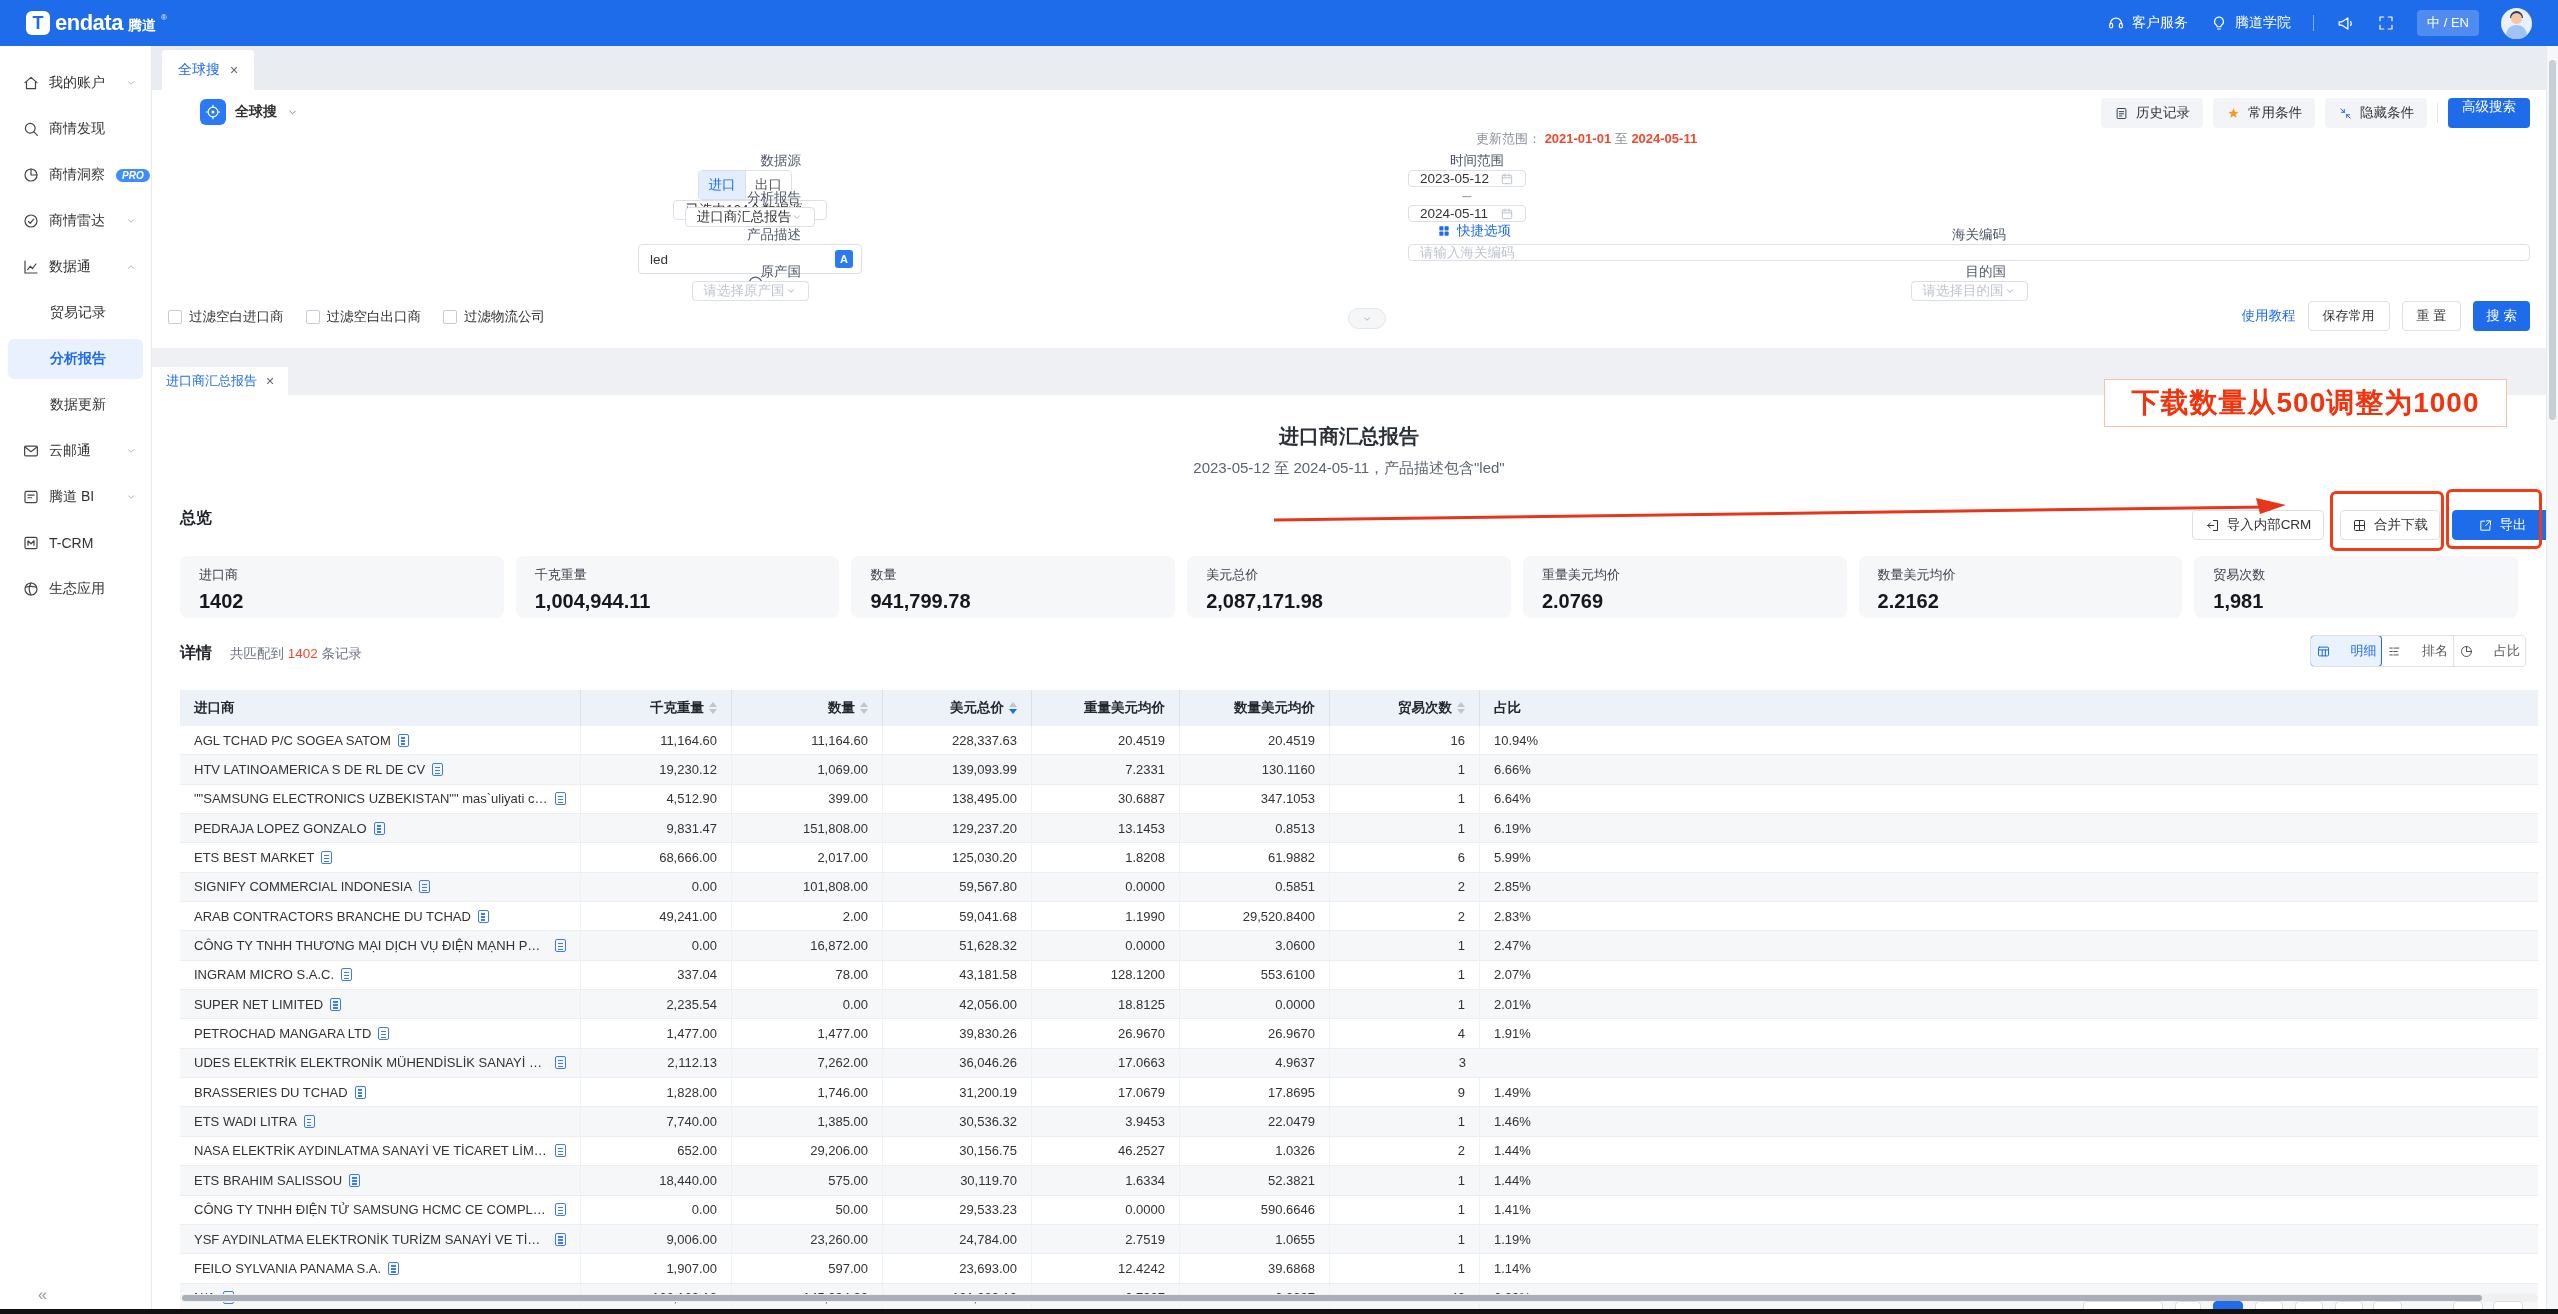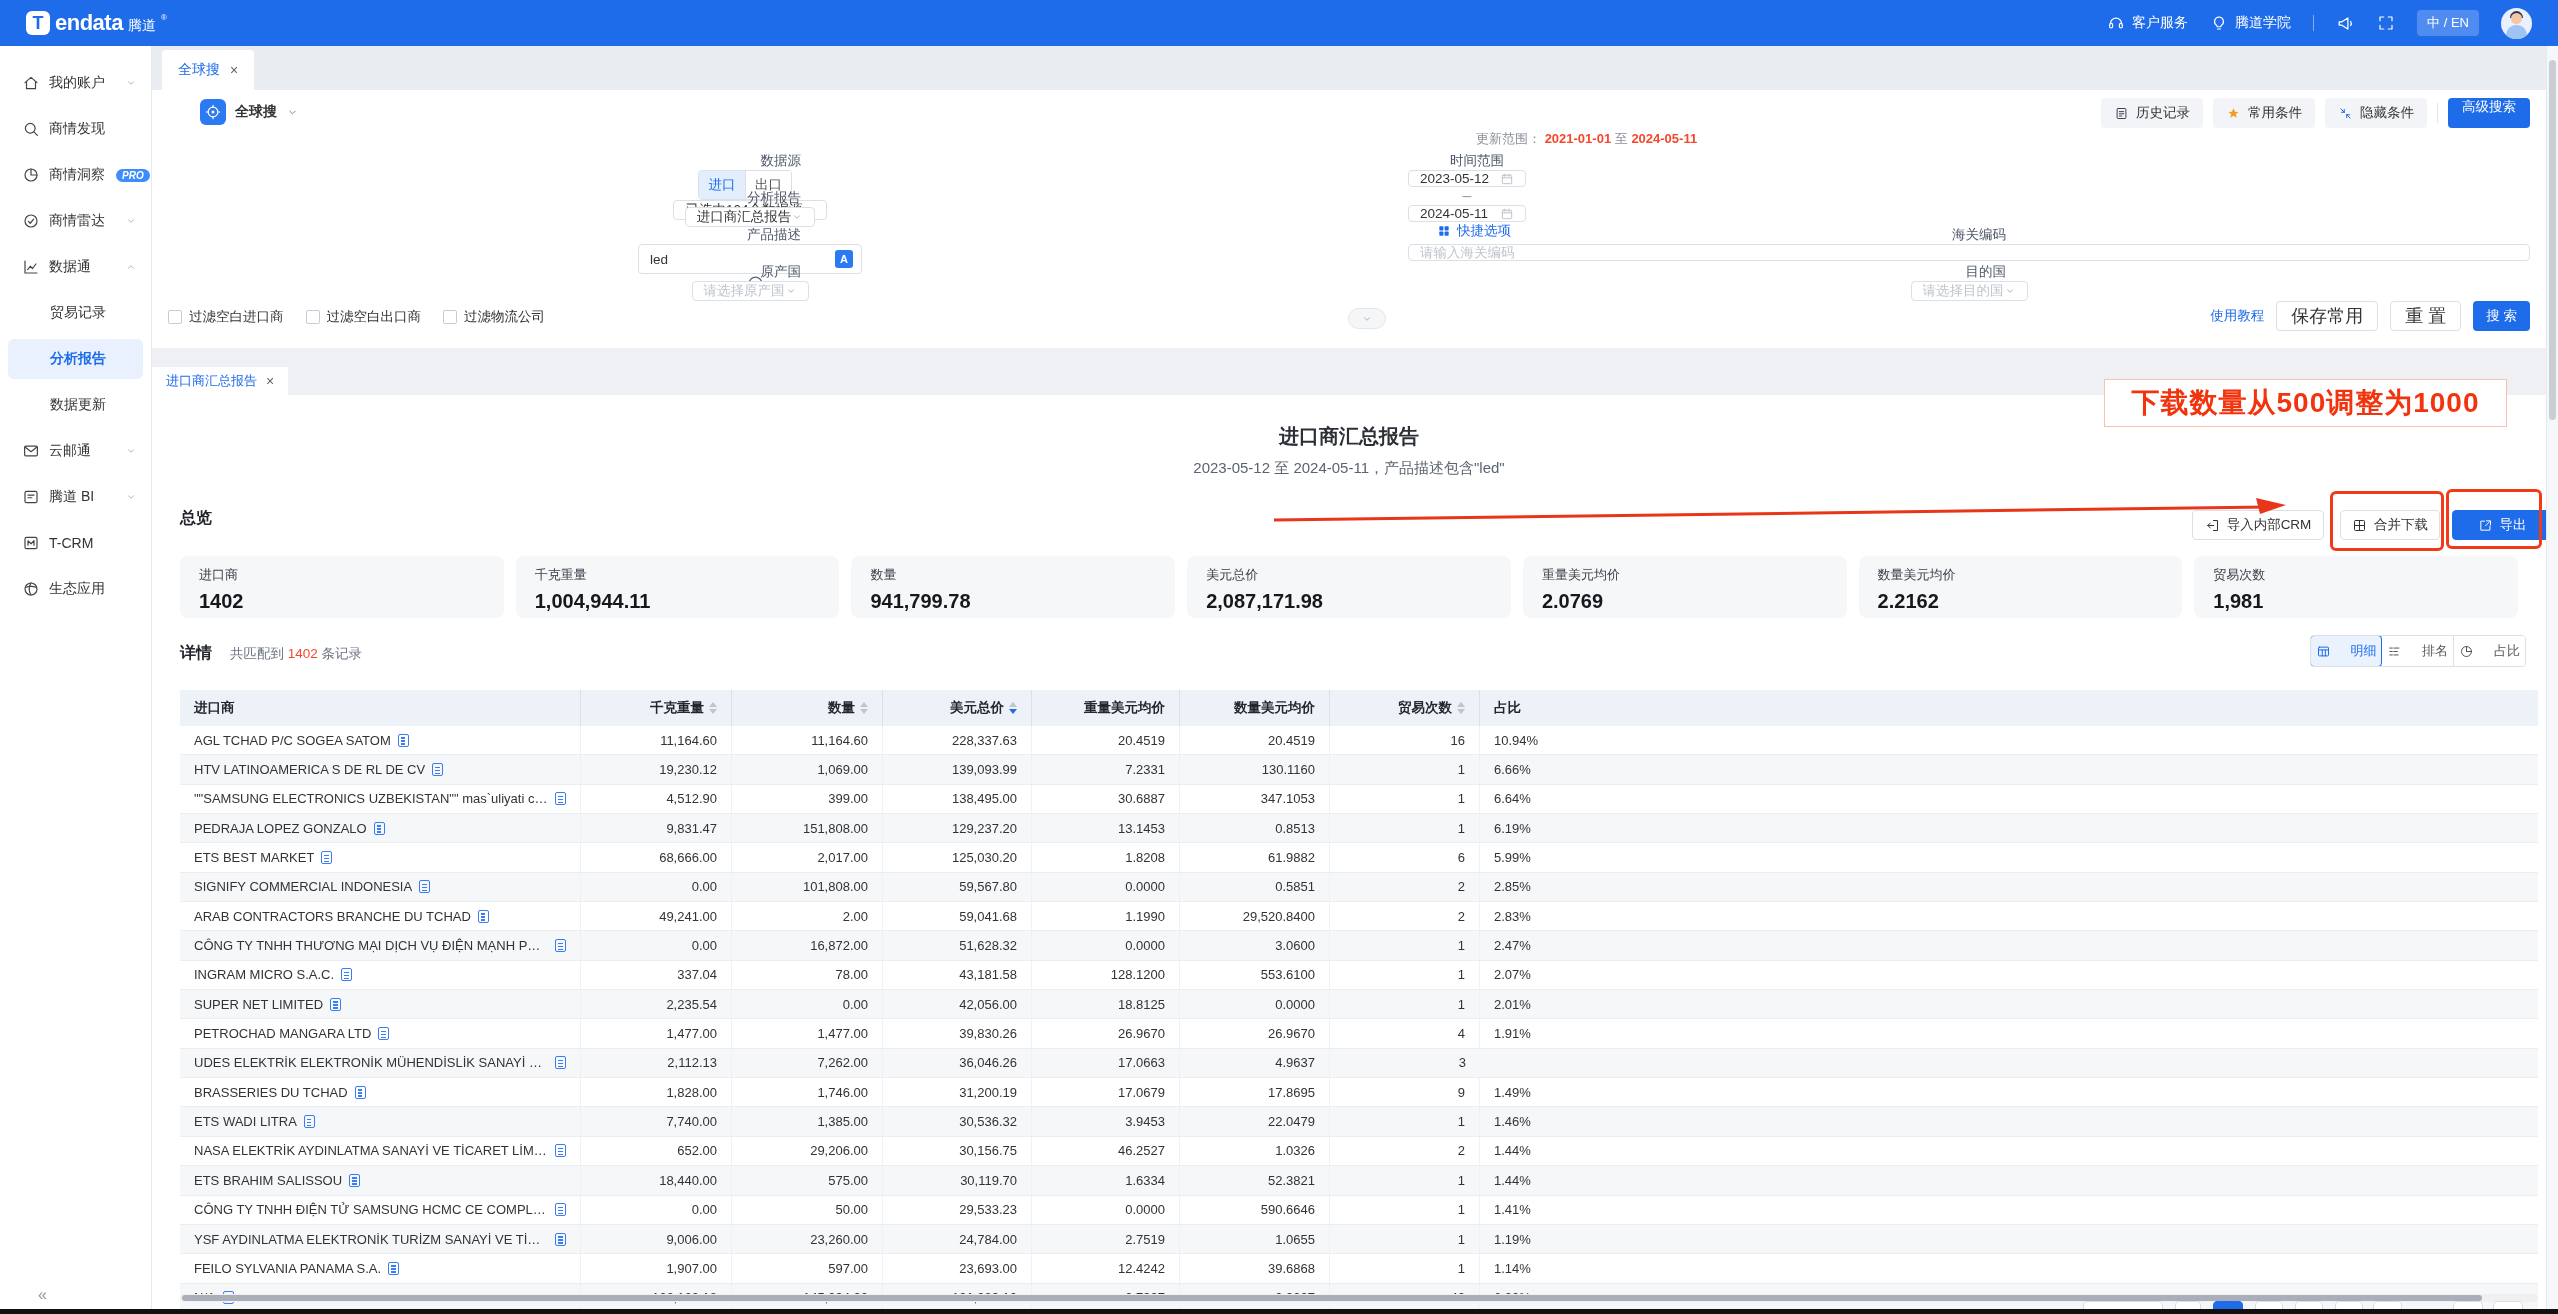--- a/index.html
+++ b/index.html
@@ -6,21 +6,21 @@
   body { background:#d8dadf; font-family:"Liberation Sans","DejaVu Sans",sans-serif; }
   .app { position:relative; width:2558px; height:1314px; background:#eef0f4; overflow:hidden; }
 
   
   .topbar { position:absolute; left:0; top:0; width:2558px; height:46px; background:#1f6ceb;
             display:flex; align-items:center; justify-content:space-between; padding:0 26px; z-index:10; }
   .logo { display:flex; align-items:flex-start; gap:5px; color:#fff; }
   .logo .tbox { width:24px; height:24px; background:#fff; color:#1f6ceb; border-radius:6px;
                 font-weight:800; font-size:18px; display:flex; align-items:center; justify-content:center; }
   .logo .word { font-size:22px; font-weight:800; letter-spacing:-0.5px; line-height:24px; }
-  .logo .cn { font-size:14px; font-weight:400; margin-top:6px; }
+  .logo .cn { font-size:14px; font-weight:700; margin-top:6px; }
   .logo .reg { font-size:8px; margin-top:2px; }
   .top-right { display:flex; align-items:center; gap:22px; color:#fff; font-size:14px; }
   .top-item { display:flex; align-items:center; gap:7px; cursor:pointer; }
   .top-item .ic { width:18px; height:18px; }
   .top-divider { width:1px; height:16px; background:rgba(255,255,255,.45); }
   .lang-chip { background:rgba(255,255,255,.22); border-radius:4px; padding:4px 10px; font-size:13px; cursor:pointer; }
   .avatar { width:31px; height:31px; border-radius:50%; background:#eaf1fd; position:relative; overflow:hidden; }
   .avatar .head { position:absolute; left:10px; top:5px; width:11px; height:11px; border-radius:50%; background:#f3c6a5; }
   .avatar .hair { position:absolute; left:9px; top:3px; width:13px; height:7px; border-radius:7px 7px 0 0; background:#2d3a4d; }
   .avatar .body { position:absolute; left:5px; top:17px; width:21px; height:14px; border-radius:10px 10px 0 0; background:#9fc3f2; }
@@ -94,21 +94,21 @@
   .cb-row { position:absolute; left:16px; top:218px; display:flex; align-items:center; gap:22px; }
   .cb { display:flex; align-items:center; gap:7px; font-size:13.5px; color:#333; cursor:pointer; }
   .cb .box { width:14px; height:14px; border:1px solid #c6cbd4; border-radius:2px; background:#fff; }
   .collapse-pill { position:absolute; left:1196px; top:218px; width:38px; height:21px; background:#f5f6f8;
                    border:1px solid #e3e6eb; border-radius:11px; display:flex; align-items:center;
                    justify-content:center; color:#9aa0a8; cursor:pointer; }
   .collapse-pill .ic { width:12px; height:12px; }
   .panel-actions { position:absolute; right:16px; top:211px; display:flex; align-items:center; gap:12px; }
   .link-blue { color:#1f6ceb; font-size:13.5px; cursor:pointer; }
   .btn-outline { height:30px; border:1px solid #dcdfe6; border-radius:4px; background:#fff; padding:0 14px;
-                 font-size:18px; color:#333; display:flex; align-items:center; cursor:pointer; }
+                 font-size:13px; color:#333; display:flex; align-items:center; cursor:pointer; }
   .btn-primary { height:30px; background:#1f6ceb; border-radius:4px; padding:0 13px; font-size:13.5px;
                  color:#fff; display:flex; align-items:center; cursor:pointer; }
 
   
   .tabstrip2 { position:absolute; left:152px; top:367px; right:12px; height:28px; }
   .tab2 { position:absolute; left:0; top:0; height:28px; background:#fff; display:flex; align-items:center;
           gap:9px; padding:0 14px; color:#1f6ceb; font-size:13px; cursor:pointer; }
 
   
   .report { position:absolute; left:152px; top:395px; right:12px; bottom:0; background:#fff; overflow:hidden; }

